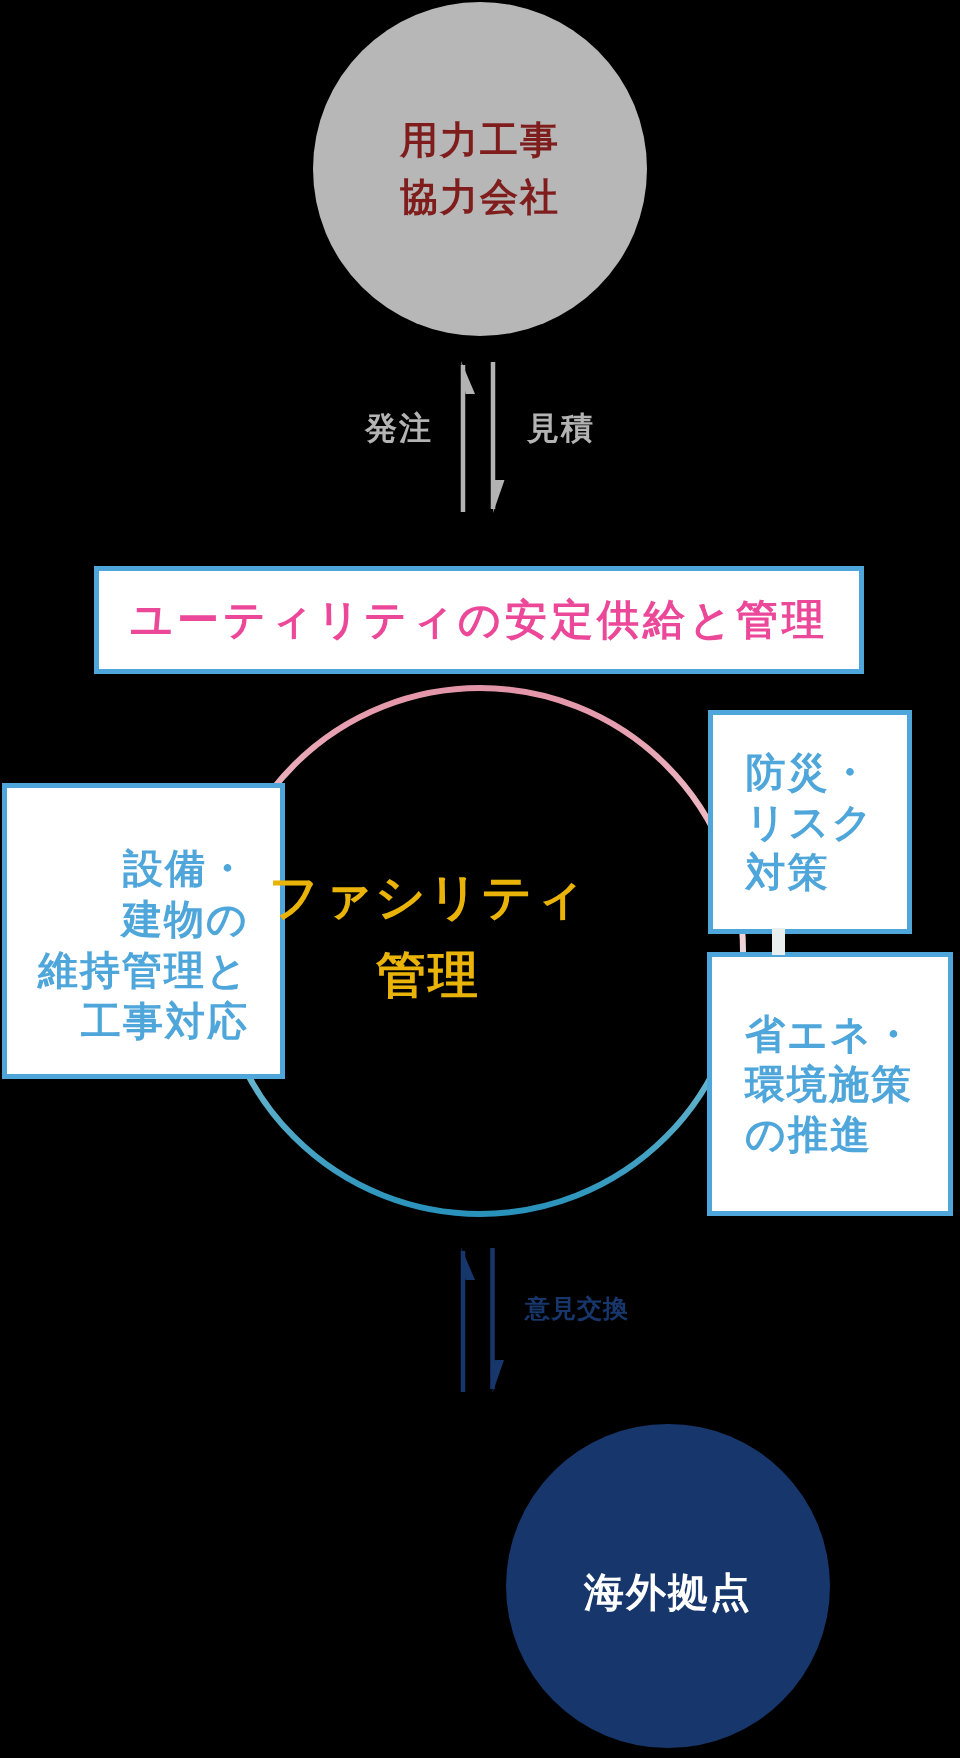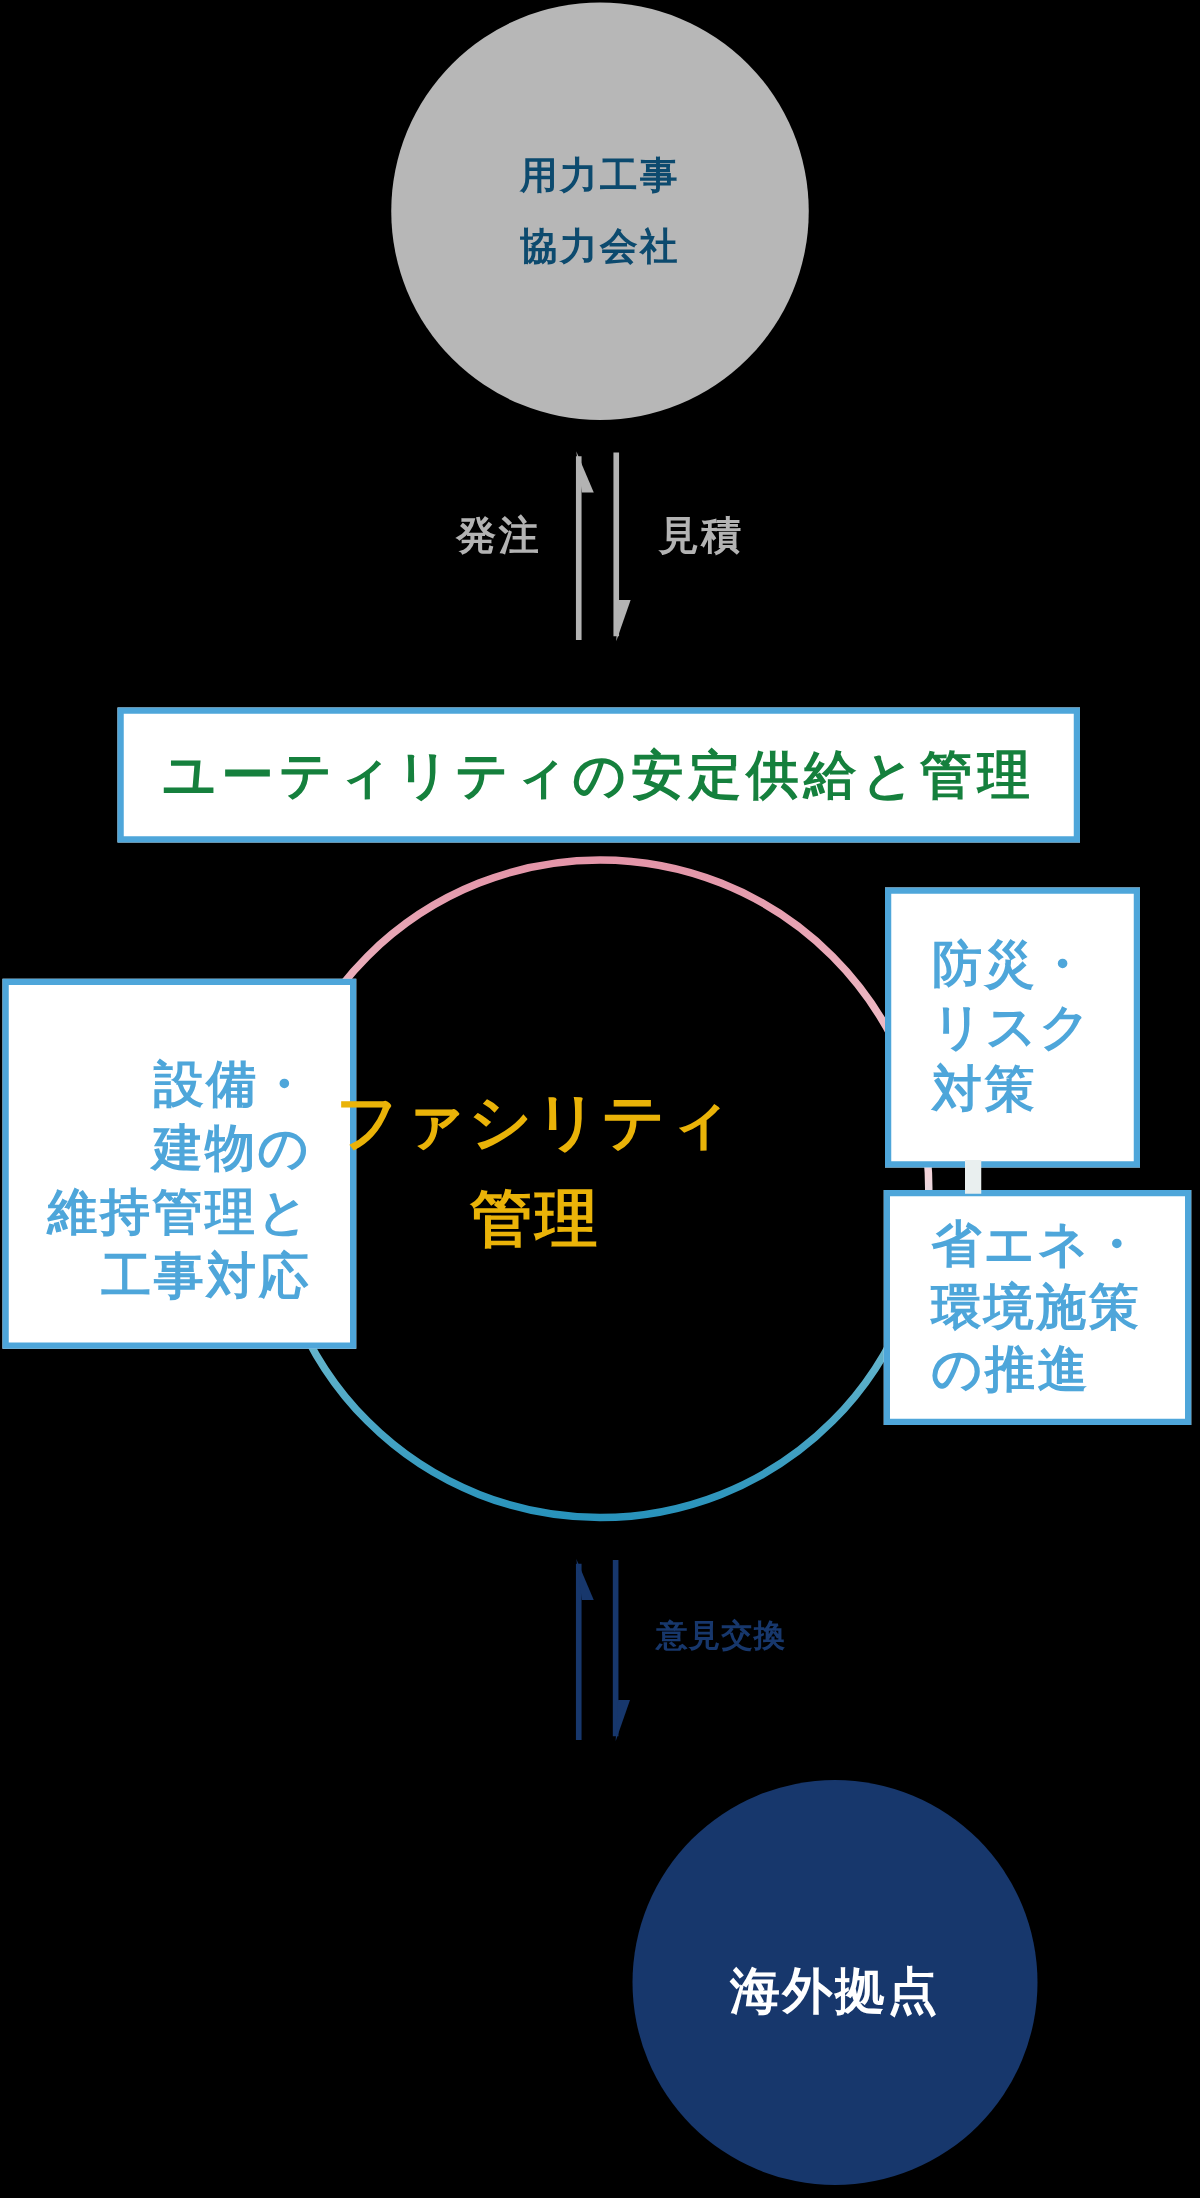--- a/index.html
+++ b/index.html
@@ -7,50 +7,50 @@
     position:relative;width:960px;height:1758px;overflow:hidden;background:#000;
     font-family:"DejaVu Sans",sans-serif;
   }
   .abs{position:absolute;}
   
   .partner-circle{
     left:313px;top:2px;width:334px;height:334px;border-radius:50%;
     background:#b7b7b7;display:flex;align-items:center;justify-content:center;
   }
   .partner-text{
-    color:#0c4a6e;font-size:30px;font-weight:600;line-height:57px;
+    color:#7f1d1d;font-size:38px;font-weight:600;line-height:57px;
     text-align:right;letter-spacing:2px;
   }
   
   .flow-label{font-size:32px;font-weight:700;letter-spacing:2px;white-space:nowrap;}
   .gray-label{color:#b3b3b3;}
   .navy-label{color:#17376c;}
   #order-label{right:527px;top:407px;}     
   #estimate-label{left:527px;top:407px;}
   #exchange-label{left:525px;top:1292px;font-size:25px;letter-spacing:1px;}
   
   .blue-box{
     background:#fff;border:5px solid #4ea6da;box-sizing:border-box;
     display:flex;align-items:center;justify-content:center;
   }
   #utility-box{left:94px;top:566px;width:770px;height:108px;}
   #utility-box .blue-box-text{
-    color:#15803d;font-size:42px;font-weight:600;letter-spacing:4px;white-space:nowrap;
+    color:#ec4899;font-size:42px;font-weight:600;letter-spacing:4px;white-space:nowrap;
   }
   
   #facility-label{
     left:0;top:858px;width:856px;text-align:center;color:#eab308;
     font-size:50px;font-weight:700;line-height:78px;letter-spacing:2px;z-index:3;
   }
   
   .side-box-text{color:#4ea6da;font-size:40px;font-weight:600;letter-spacing:2px;line-height:51px;}
   #maintenance-box{left:2px;top:783px;width:283px;height:296px;z-index:2;}
   #maintenance-box .side-box-text{text-align:right;margin-top:27px;}
   #disaster-box{left:708px;top:710px;width:204px;height:224px;z-index:2;}
-  #energy-box{left:707px;top:952px;width:246px;height:188px;z-index:2;}
+  #energy-box{left:707px;top:952px;width:246px;height:264px;z-index:2;}
   #disaster-box .side-box-text,#energy-box .side-box-text{text-align:left;line-height:50px;}
   #box-connector{left:772px;top:928px;width:13px;height:27px;background:#e9efef;z-index:4;}
   
   .navy-circle{
     border-radius:50%;background:#17376c;display:flex;align-items:center;justify-content:center;
   }
   #procurement-circle{left:126px;top:1422px;width:330px;height:330px;}
   #overseas-circle{left:506px;top:1424px;width:324px;height:324px;}
   .navy-circle-text{
     color:#fff;font-size:40px;font-weight:700;letter-spacing:2px;padding-top:12px;white-space:nowrap;

